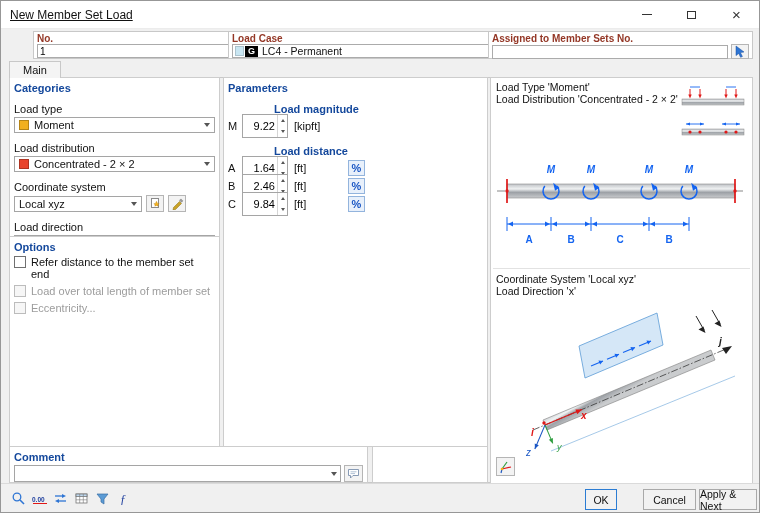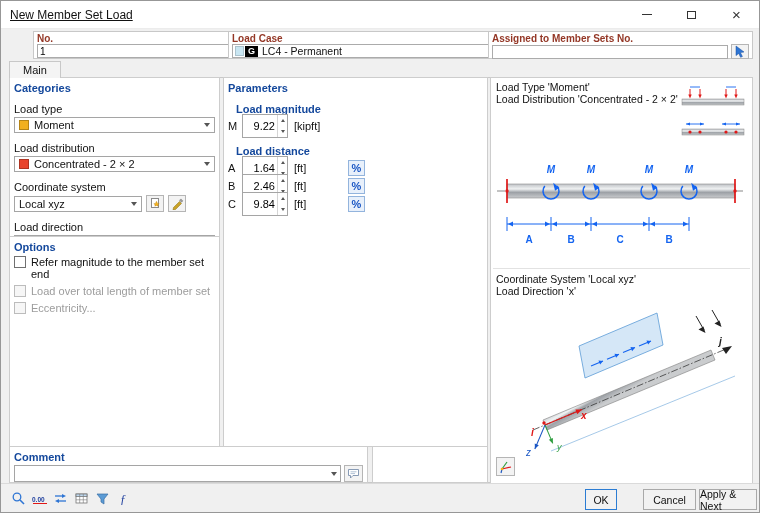--- a/index.html
+++ b/index.html
@@ -37,21 +37,21 @@
   .pane{position:absolute;left:8px;top:76px;width:744px;height:406px;border:1px solid #c8c8c8;background:#f0f0f0;}
   .panel{position:absolute;background:#fff;border:1px solid #cdcdcd;}
   #p-categories{left:-1px;top:-1px;width:211px;height:160px;}
   #p-options{left:-1px;top:158px;width:211px;height:211px;}
   #p-params{left:213px;top:-1px;width:265px;height:370px;}
   #p-comment{left:-1px;top:368px;width:359px;height:37px;}
   #p-empty{left:362px;top:368px;width:116px;height:37px;}
   #p-graphics{left:480px;top:-1px;width:263px;height:407px;}
 
   .sec-title{font-weight:bold;color:#14489c;padding:4px 4px 0 4px;font-size:11px;}
-  .sub-title{font-weight:bold;color:#14489c;padding:9px 4px 3px 12px;font-size:11px;}
+  .sub-title{font-weight:bold;color:#14489c;padding:9px 4px 3px 4px;font-size:11px;margin-left:46px;}
   .cat-label{margin:9px 4px 2px 4px;}
   .combo{height:16px;border:1px solid #a5a5a5;background:#fff;display:flex;align-items:center;padding:0 4px;margin:0 4px;}
   .combo .sw{width:10px;height:10px;margin-right:5px;border:1px solid rgba(0,0,0,.25);flex:none;}
   .combo-text{flex:1;white-space:nowrap;overflow:hidden;}
   .cs-row{display:flex;align-items:center;margin:0 4px;}
   .cs-row .combo{flex:0 0 128px;margin:0;}
   .mini-btn{width:18px;height:17px;border:1px solid #b5b5b5;background:#f3f3f3;display:flex;align-items:center;justify-content:center;margin-left:4px;flex:none;}
 
   .chk-row{display:flex;align-items:flex-start;padding:3px 4px 2px 4px;}
   .chk{width:12px;height:12px;border:1px solid #707070;background:#fff;margin-right:5px;flex:none;}
@@ -194,21 +194,21 @@
       <div class="combo">
         <span class="combo-text">x</span>
         <span class="combo-arrow"></span>
       </div>
     </div>
 
     <div class="panel" id="p-options">
       <div class="sec-title">Options</div>
       <div class="chk-row">
         <span class="chk"></span>
-        <span class="chk-label">Refer magnitude to the member set end</span>
+        <span class="chk-label">Refer distance to the member set end</span>
       </div>
       <div class="chk-row disabled">
         <span class="chk"></span>
         <span class="chk-label">Load over total length of member set</span>
       </div>
       <div class="chk-row disabled">
         <span class="chk"></span>
         <span class="chk-label">Eccentricity...</span>
       </div>
     </div>

